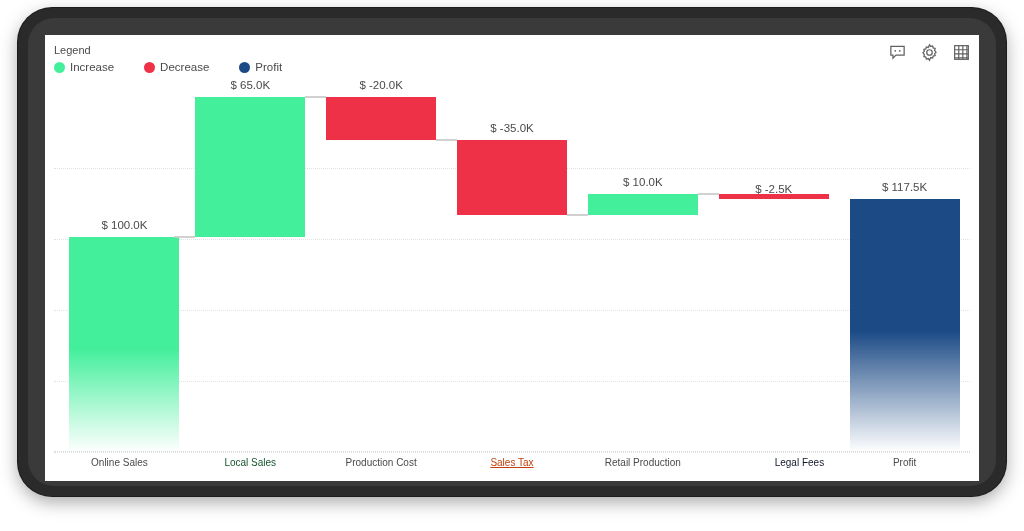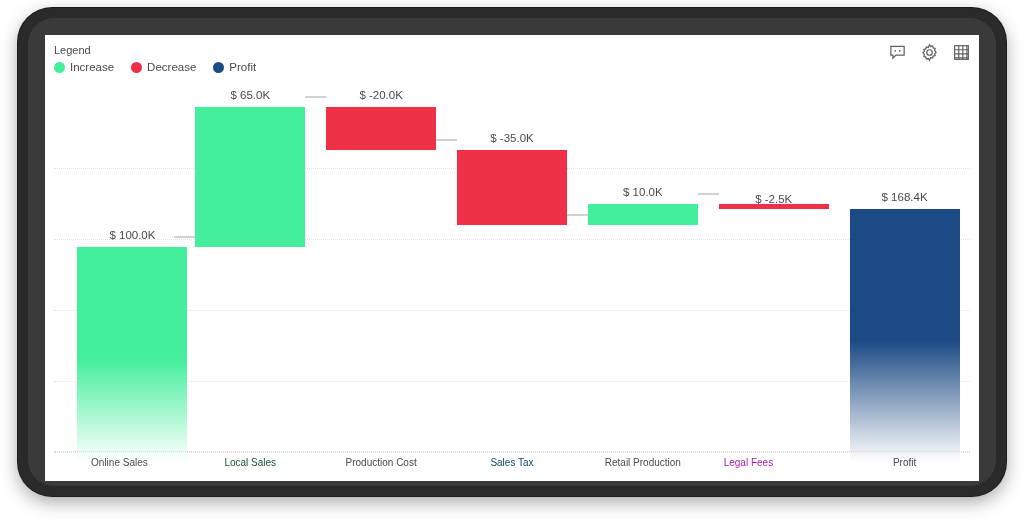--- a/index.html
+++ b/index.html
@@ -55,21 +55,21 @@
   }
   #legend-title {
     font-size: 11px;
     color: #4a4a4a;
     line-height: 14px;
     margin-bottom: 4px;
   }
   #legend-items {
     display: flex;
     align-items: center;
-    gap: 17px;
+    gap: 30px;
   }
   .legend-item {
     display: flex;
     align-items: center;
     gap: 5px;
   }
   .legend-dot {
     width: 11px;
     height: 11px;
     border-radius: 50%;
@@ -123,21 +123,20 @@
     right: 0;
     bottom: 0;
     height: 0;
     border-top: 1px dotted #d8d8d8;
   }
 
   .bar-slot {
     position: absolute;
     top: 0;
     bottom: 0;
-    margin-top: 10px;
   }
   .bar {
     position: absolute;
     left: 8%;
     width: 84%;
   }
   .bar-label {
     position: absolute;
     left: 0;
     width: 100%;
@@ -220,21 +219,21 @@
 
     <div id="plot-area">
       <div id="gridlines">
           <div class="gridline" style="top: 355px; border-top-color: rgb(227, 227, 227);"></div>
           <div class="gridline" style="top: 284px; border-top-color: rgb(227, 227, 227);"></div>
           <div class="gridline" style="top: 213px; border-top-color: rgb(227, 227, 227);"></div>
           <div class="gridline" style="top: 142px; border-top-color: rgb(227, 227, 227);"></div>
           <div class="gridline" style="top: 71px; border-top-color: rgb(227, 227, 227);"></div>
         </div>
       <div id="bars-layer">
-          <div class="bar-slot" style="left: 13px; width: 130.857px; text-decoration: underline;">
+          <div class="bar-slot" style="left: 5px; width: 130.857px; text-decoration: underline;">
             <div class="bar" title="Online Sales $ 100.0K" style="top: 139.848px; height: 215.152px; background: linear-gradient(rgb(68, 239, 156) 0%, rgb(68, 239, 156) 52%, rgb(255, 255, 255) 100%);"></div>
             <div class="bar-label" style="top: 121.848px; color: rgb(74, 74, 74);">$ 100.0K</div>
           </div>
           <div class="connector" style="left: 120.389px; width: 20.9371px; top: 138.848px;"></div>
           <div class="bar-slot" style="left: 130.857px; width: 130.857px;">
             <div class="bar" title="Local Sales $ 65.0K" style="top: 0px; height: 139.848px; background: rgb(68, 239, 156);"></div>
             <div class="bar-label" style="top: -18px; color: rgb(74, 74, 74);">$ 65.0K</div>
           </div>
           <div class="connector" style="left: 251.246px; width: 20.9371px; top: -1px;"></div>
           <div class="bar-slot" style="left: 261.714px; width: 130.857px;">
@@ -251,30 +250,30 @@
             <div class="bar" title="Retail Commission $ 10.0K" style="top: 96.8182px; height: 21.5152px; background: rgb(68, 239, 156);"></div>
             <div class="bar-label" style="top: 78.8182px; color: rgb(74, 74, 74);">$ 10.0K</div>
           </div>
           <div class="connector" style="left: 643.817px; width: 20.9371px; top: 95.8182px;"></div>
           <div class="bar-slot" style="left: 654.286px; width: 130.857px;">
             <div class="bar" title="Legal Fees $ -2.5K" style="top: 96.8182px; height: 5.37879px; background: rgb(238, 49, 71);"></div>
             <div class="bar-label" style="top: 86px; color: rgb(74, 74, 74);">$ -2.5K</div>
           </div>
           <div class="bar-slot" style="left: 785.143px; width: 130.857px;">
             <div class="bar" title="Profit $ 117.5K" style="top: 102.197px; height: 252.803px; background: linear-gradient(rgb(27, 74, 133) 0%, rgb(27, 74, 133) 52%, rgb(255, 255, 255) 100%);"></div>
-            <div class="bar-label" style="top: 84.197px; color: rgb(74, 74, 74);">$ 168.4K</div>
+            <div class="bar-label" style="top: 84.197px; color: rgb(74, 74, 74);">$ 117.5K</div>
           </div>
         </div>
       <div id="axis-line"></div>
     </div>
 
     <div id="category-axis">
         <div class="cat-label" style="left: 0px; width: 130.857px; color: rgb(74, 74, 74);">Online Sales</div>
         <div class="cat-label" style="left: 130.857px; width: 130.857px; color: #14532d;">Local Sales</div>
         <div class="cat-label" style="left: 261.714px; width: 130.857px; color: rgb(74, 74, 74);">Production Cost</div>
-        <div class="cat-label" style="left: 392.571px; width: 130.857px; color: #0c4a6e;">Sales Tax</div>
+        <div class="cat-label" style="left: 392.571px; width: 130.857px; color: #c2410c; text-decoration: underline;">Sales Tax</div>
         <div class="cat-label" style="left: 523.429px; width: 130.857px; color: rgb(74, 74, 74);">Retail Production</div>
-        <div class="cat-label" style="left: 629px; width: 130.857px; color: #a21caf;">Legal Fees</div>
+        <div class="cat-label" style="left: 680px; width: 130.857px; color: #0f172a;">Legal Fees</div>
         <div class="cat-label" style="left: 785.143px; width: 130.857px; color: rgb(74, 74, 74);">Profit</div>
       </div>
 
   </div>
 </div>
 
 </body></html>

